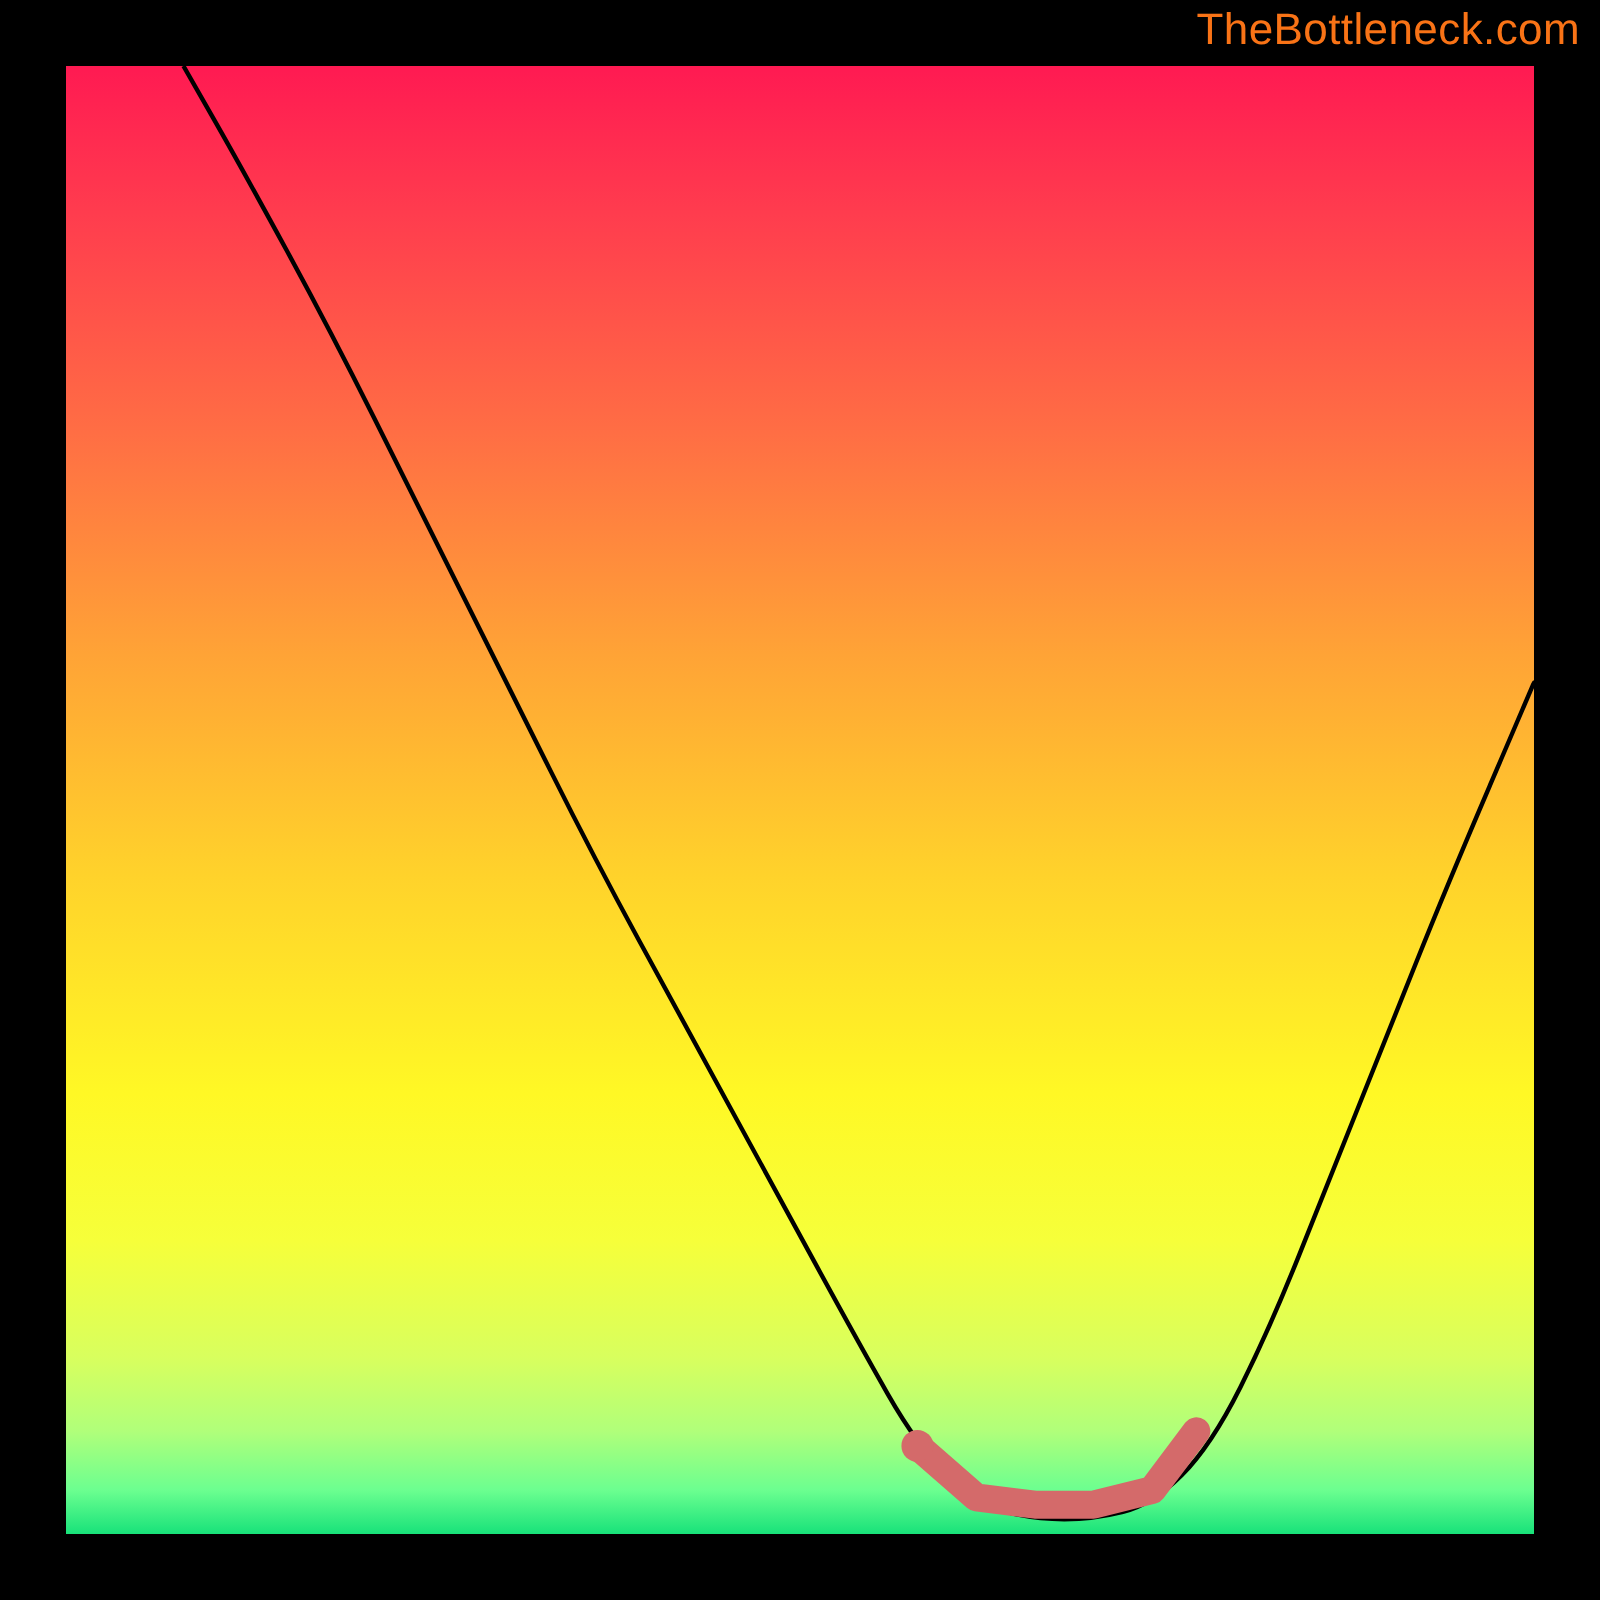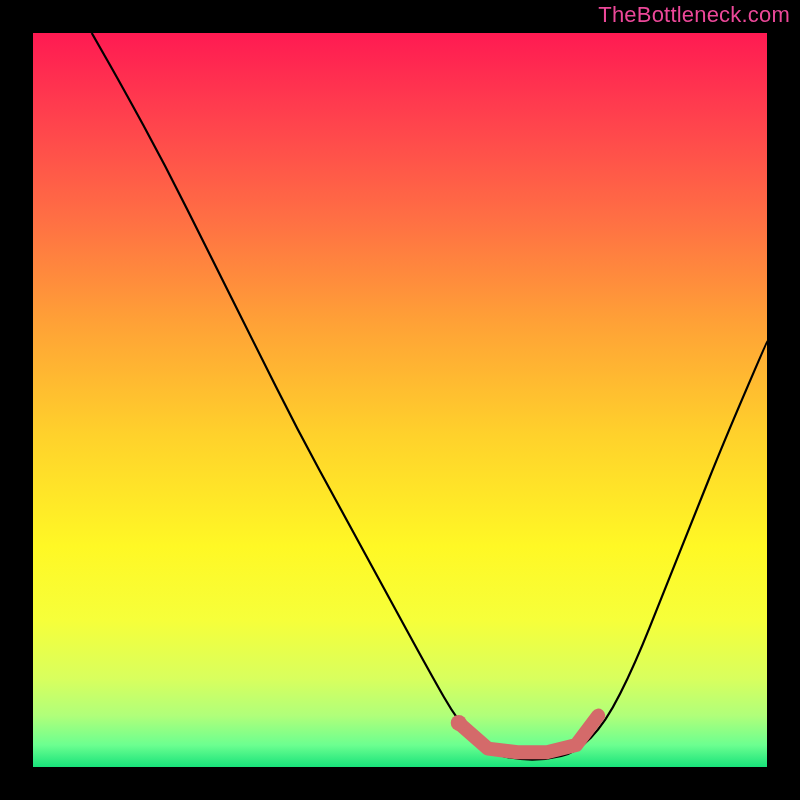--- a/index.html
+++ b/index.html
@@ -16,21 +16,21 @@
     left: 0;
     top: 0;
     width: 800px;
     height: 800px;
     background: #000;
   }
   .watermark {
     position: absolute;
     top: 2px;
     right: 10px;
-    color: #ec4899;
+    color: #f97316;
     font-size: 22px;
     font-weight: 500;
     letter-spacing: 0.2px;
   }
   .plot {
     position: absolute;
     left: 33px;
     top: 33px;
     width: 734px;
     height: 734px;

